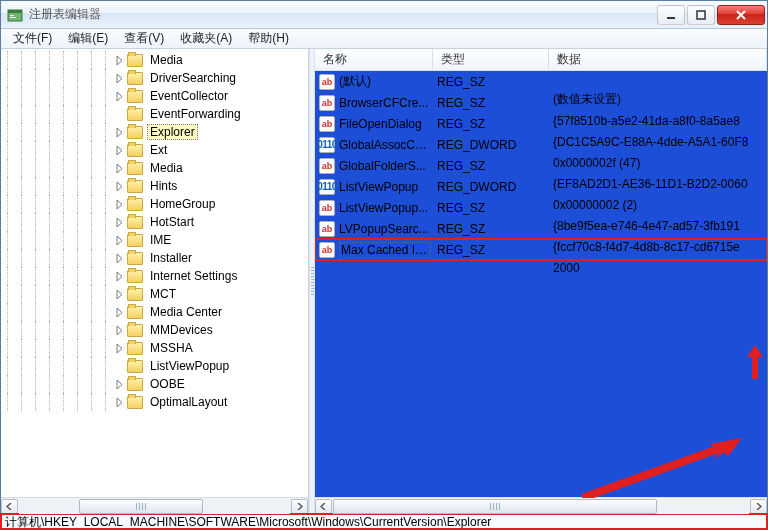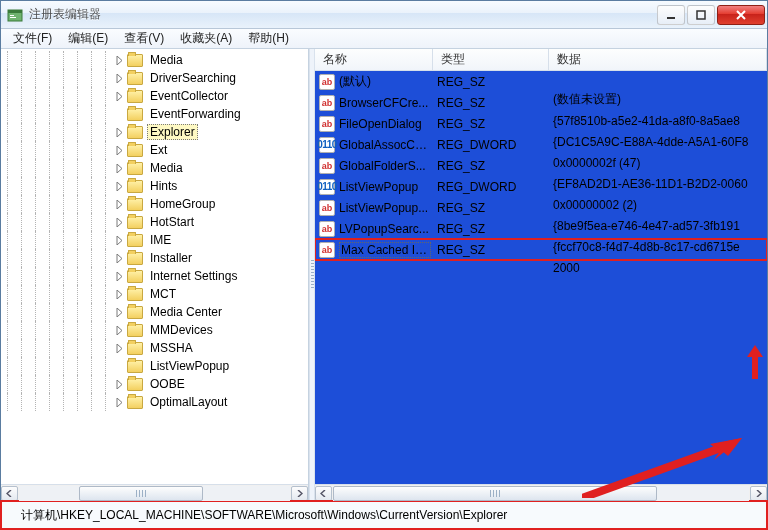--- a/index.html
+++ b/index.html
@@ -60,21 +60,21 @@
 .row.highlight .c.name .nametext { border: 1px dotted #666; padding: 0 1px; }
 
 
 .hscroll { height:17px; background:#f0f0f0; border-top:1px solid #d6dfea; display:flex; align-items:center; }
 .sbtn { width:17px; height:15px; background:linear-gradient(to bottom,#fdfdfd,#e4e9f0); border:1px solid #b5c0cd; border-radius:2px; display:flex; align-items:center; justify-content:center; }
 .strack { flex:1; height:15px; background:#eef1f5; position:relative; margin:0 1px; }
 .sthumb { position:absolute; top:0; height:15px; background:linear-gradient(to bottom,#fdfdfd,#dde5ef); border:1px solid #aeb9c7; border-radius:2px; display:flex; align-items:center; justify-content:center; }
 .sthumb .tg { width:10px; height:7px; background: repeating-linear-gradient(to right,#9cb0c6 0 1px,transparent 1px 3px); }
 
 
-.statusbar { height:28px; border-top:1px solid #c5d2e0; background:#f7fafd; display:flex; align-items:center; padding:0 20px; outline: 2px solid #e02020; outline-offset:-1px; }
+.statusbar { height:15px; border-top:1px solid #c5d2e0; background:#f7fafd; display:flex; align-items:center; padding:0 4px; outline: 2px solid #e02020; outline-offset:-1px; }
 
 
 .arrow-up { position:absolute; left:430px; top:274px; width:20px; height:34px; pointer-events:none; }
 .arrow-diag { position:absolute; right:26px; bottom:32px; width:160px; height:60px; pointer-events:none; }
 
 .nametext { overflow:hidden; text-overflow:ellipsis; white-space:nowrap; max-width: 92px; display:inline-block; }
 </style>
 </head>
 <body>
 

